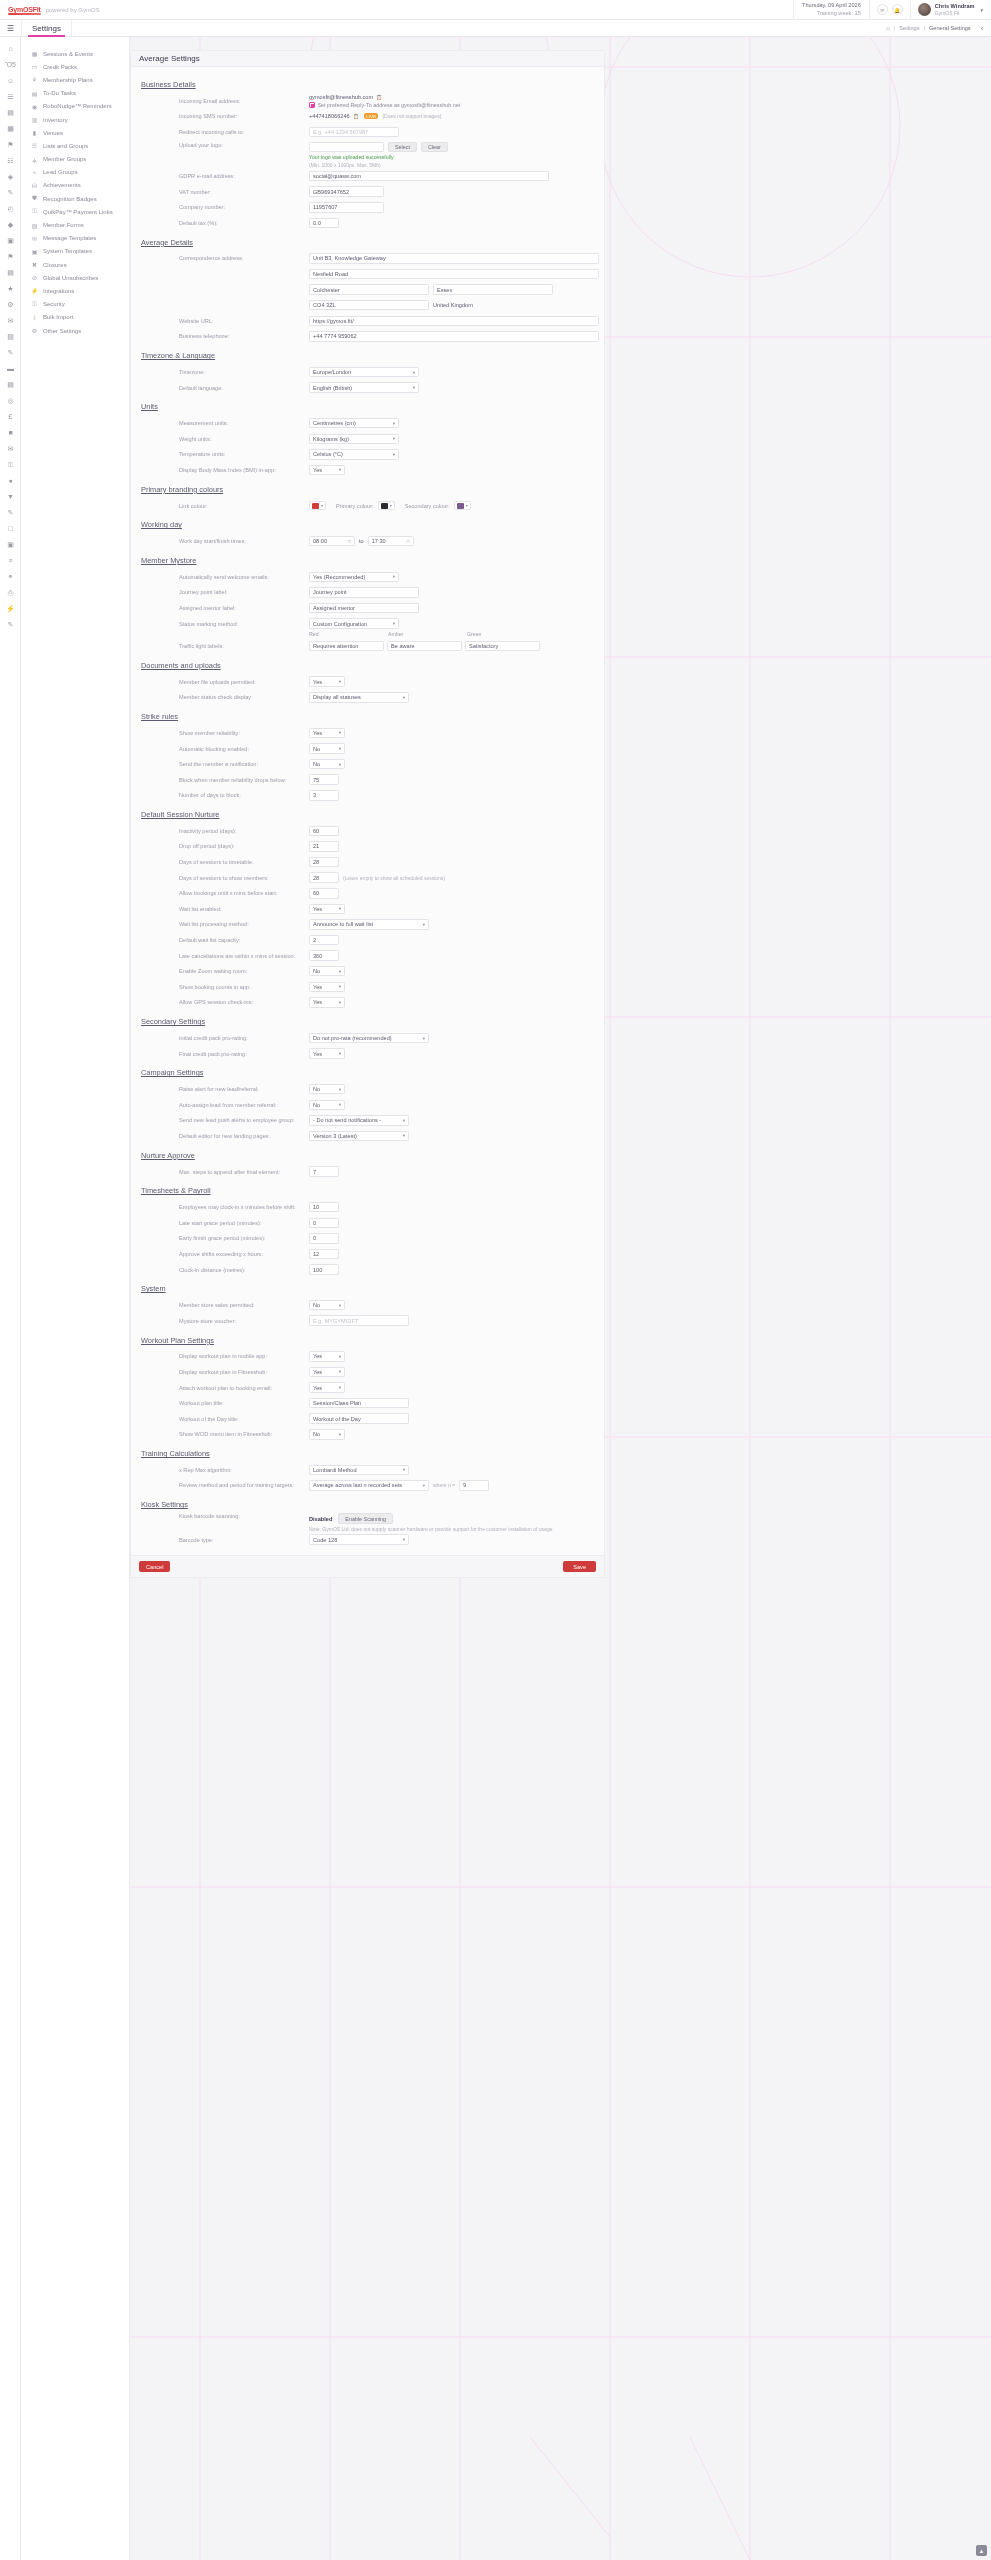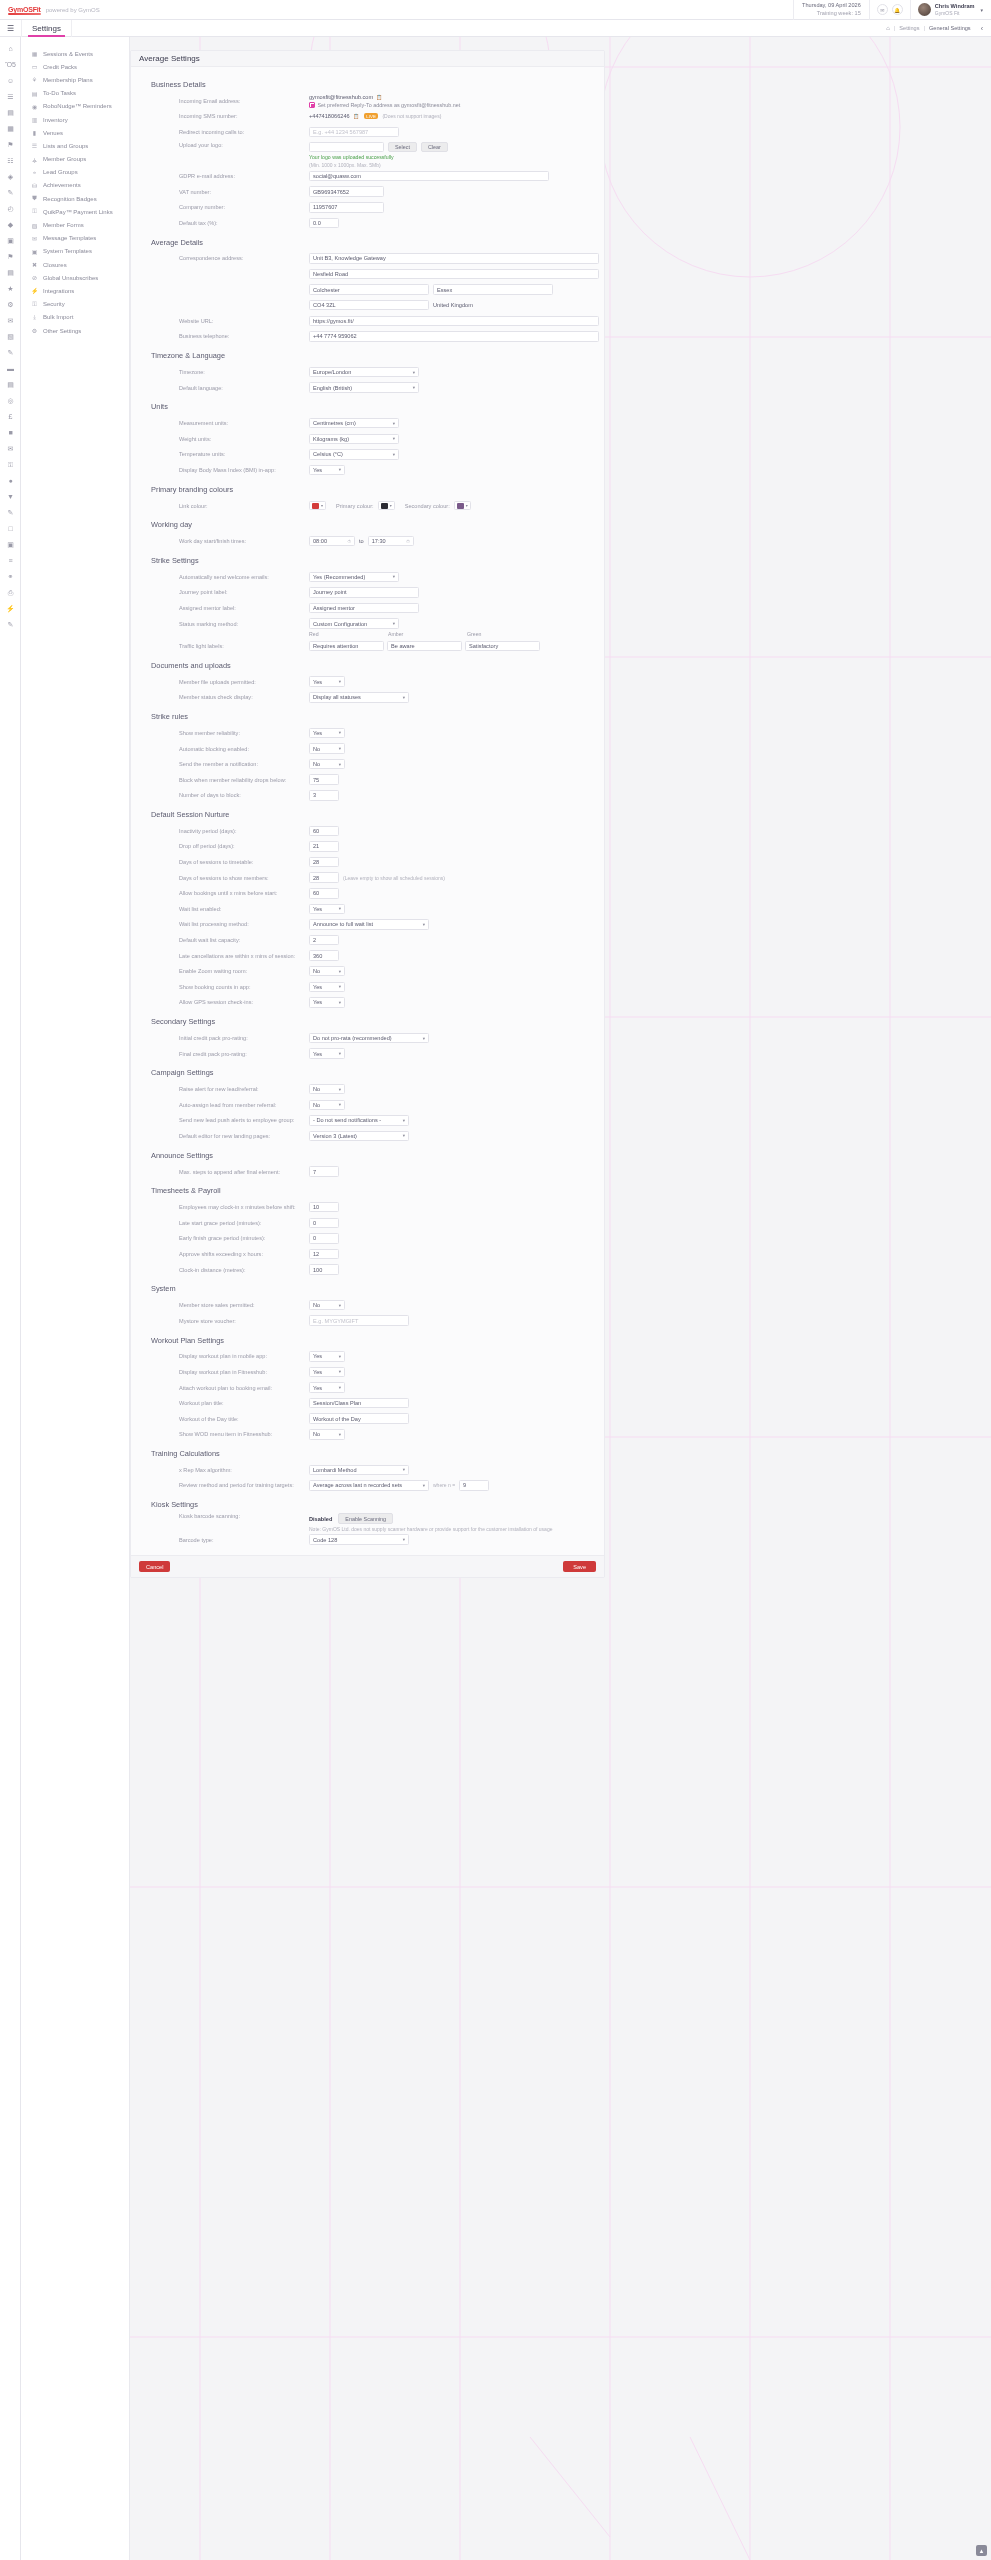--- a/index.html
+++ b/index.html
@@ -48,21 +48,21 @@
   
   .sidebar{ position:absolute; top:37px; left:21px; width:109px; bottom:0; background:#fff; border-right:1px solid #e9e9ee; padding-top:10px;}
   .s-item{ display:flex; align-items:center; gap:5px; height:13.2px; padding-left:10px; font-size:6px; color:#8a8a99; }
   .s-item .si{ width:7px; text-align:center; font-size:6px; color:#a5a5b2; font-style:normal;}
 
   
   .bg-deco{ position:absolute; top:37px; left:130px; right:0; bottom:0; overflow:hidden;}
   .panel{ position:absolute; top:50px; left:130px; width:475px; background:#fbfbfc; border:1px solid #ebebf0; border-radius:2px; }
   .panel-head{ height:16px; display:flex; align-items:center; padding-left:8px; font-size:8px; color:#3b3b4e; background:#f6f6f8; border-bottom:1px solid #ececf0;}
   .panel-body{ padding:6px 8px 0 8px;}
-  .sec-title{ font-size:7.4px; color:#5a5a6e; margin:7px 0 4px 12px;}
+  .sec-title{ font-size:7.4px; color:#5a5a6e; margin:7px 0 4px 2px;text-decoration:underline;}
   .row{ display:flex; align-items:center; min-height:15.6px; padding-left:40px;}
   .lbl{ width:130px; font-size:5.6px; color:#9a9aa8; flex:none;}
   .ctl{ flex:1; display:flex; align-items:center; gap:4px; flex-wrap:wrap;}
   .inp{ height:10.5px; border:1px solid #e2e2e9; background:#fff; border-radius:1.5px; font-size:5.6px; color:#5a5a6e; padding:0 3px; display:flex; align-items:center;}
   .inp.ph{ color:#c2c2cc;}
   .sel{ height:10.5px; border:1px solid #e2e2e9; background:#fff; border-radius:1.5px; font-size:5.6px; color:#5a5a6e; padding:0 11px 0 3px; display:flex; align-items:center; position:relative;}
   .sel:after{ content:"\25BE"; position:absolute; right:3px; font-size:4.5px; color:#8a8a99;}
   .w30{width:30px;} .w36{width:36px;} .w75{width:75px;}
   .w90{width:90px;} .w100{width:100px;} .w110{width:110px;} .w120{width:120px;} .w240{width:240px;} .w290{width:290px;}
   .plain{ font-size:5.6px; color:#5a5a6e;}
@@ -460,21 +460,21 @@
             <span class="clk">⏱</span>
           </div>
         <span class="plain">to</span>
         <div class="inp time-inp">
             <span>17:30</span>
             <span class="clk">⏱</span>
           </div>
       </div>
     </div>
 
-    <div class="sec-title">Strike Settings</div>
+    <div class="sec-title">Member Mystore</div>
     <div class="row">
       <div class="lbl">Automatically send welcome emails:</div>
       <div class="ctl">
           <div class="sel w90">Yes (Recommended)</div>
         </div>
     </div>
     <div class="row">
       <div class="lbl">Journey point label:</div>
       <div class="ctl">
           <div class="inp w110">Journey point</div>
@@ -660,21 +660,21 @@
           <div class="sel w100">- Do not send notifications -</div>
         </div>
     </div>
     <div class="row">
       <div class="lbl">Default editor for new landing pages:</div>
       <div class="ctl">
           <div class="sel w100">Version 3 (Latest)</div>
         </div>
     </div>
 
-    <div class="sec-title">Announce Settings</div>
+    <div class="sec-title">Nurture Approve</div>
     <div class="row">
       <div class="lbl">Max. steps to append after final element:</div>
       <div class="ctl">
           <div class="inp w30">7</div>
         </div>
     </div>
 
     <div class="sec-title">Timesheets &amp; Payroll</div>
     <div class="row">
       <div class="lbl">Employees may clock-in x minutes before shift:</div>

